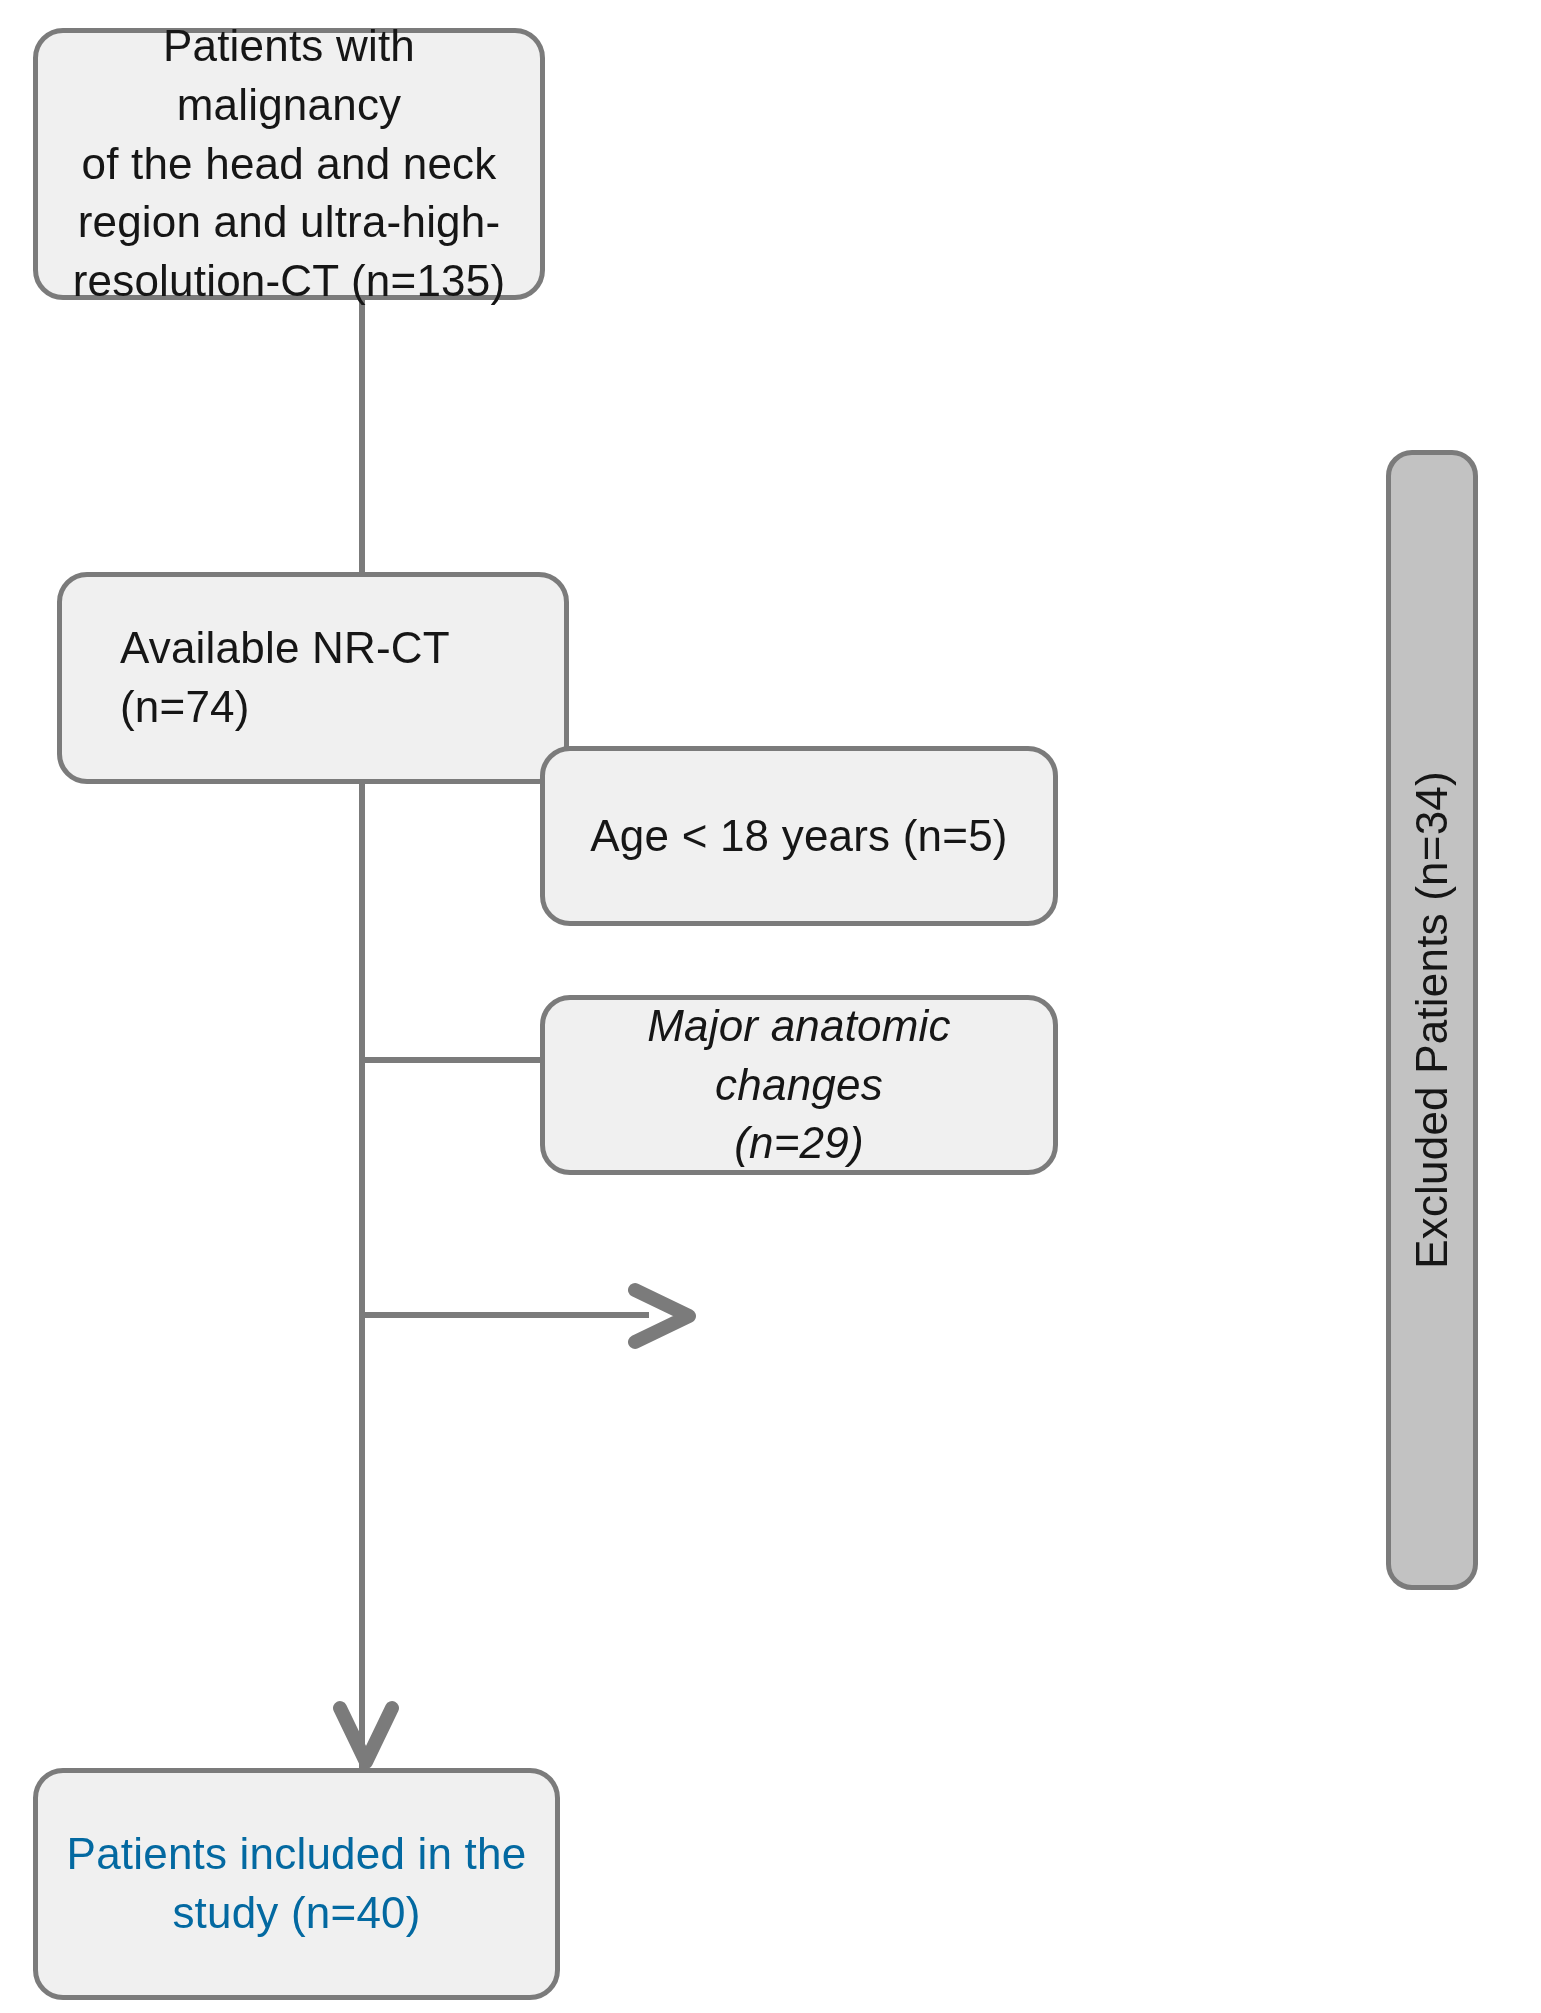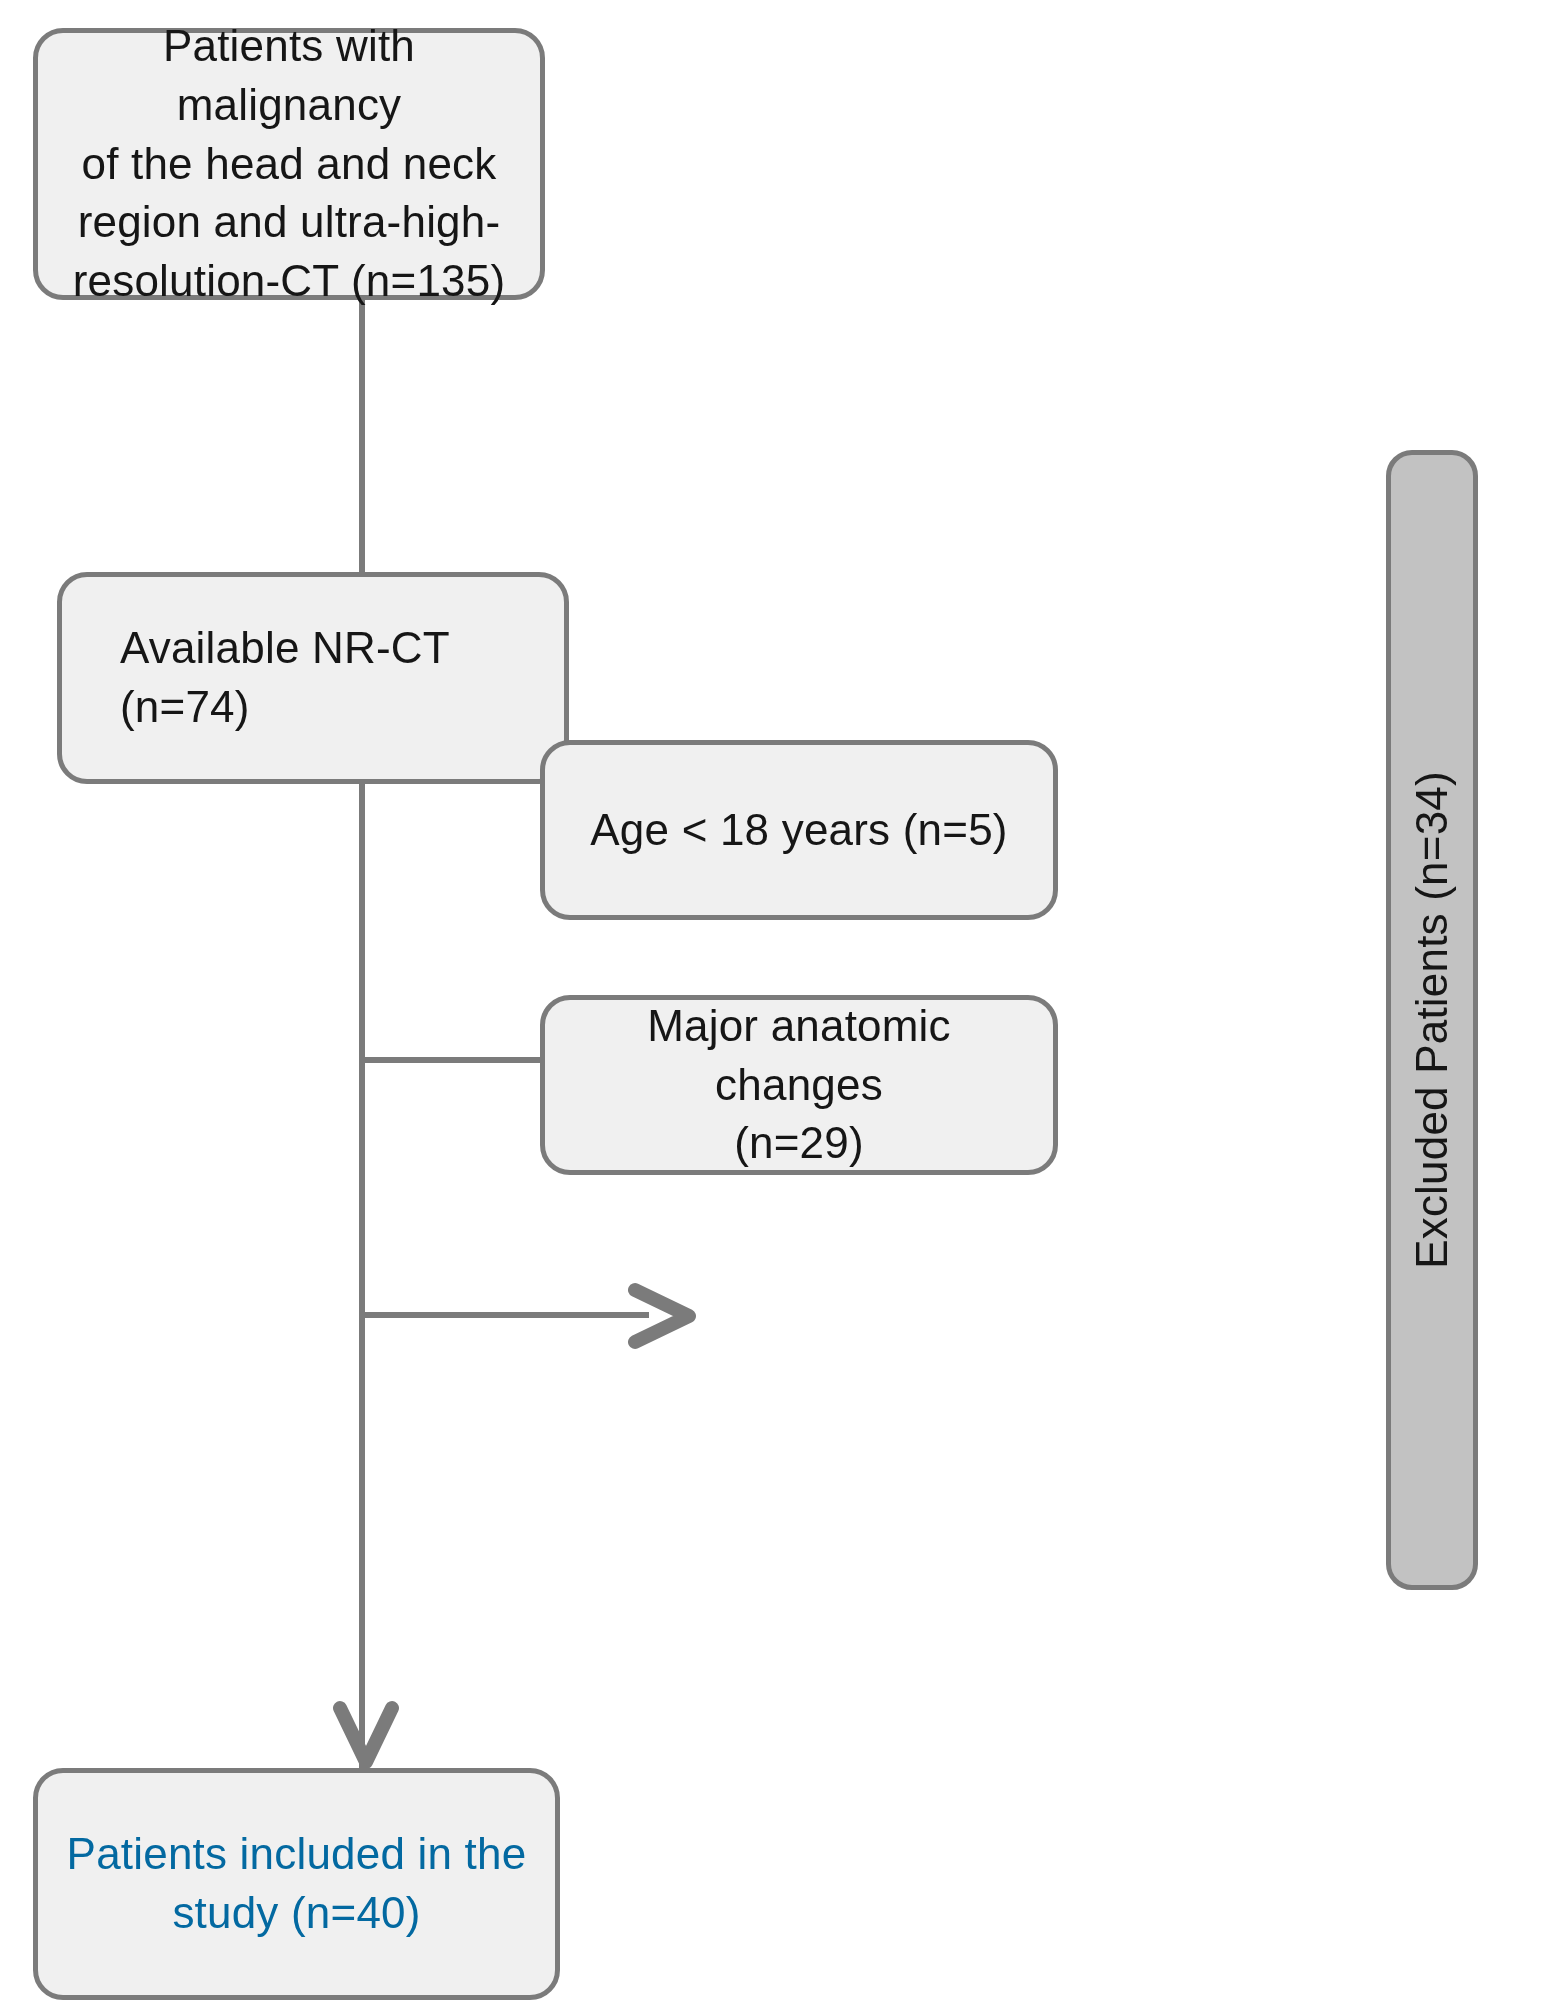--- a/index.html
+++ b/index.html
@@ -39,21 +39,21 @@
     display: block;
     width: 100%;
     white-space: pre-line;
   }
 
   
   #node-source   { left: 33px;  top: 28px;   width: 512px; height: 272px; }
   #node-available{ left: 33px;  top: 572px;  width: 512px; height: 212px;
                    justify-content: flex-start; text-align: left; padding-left: 58px; margin-left: 24px; }
   #node-age      { left: 540px; top: 740px;  width: 518px; height: 180px; }
-  #node-anatomic { left: 540px; top: 995px;  width: 518px; height: 180px; }
+  #node-anatomic { left: 540px; top: 995px;  width: 518px; height: 180px; font-style: italic; }
   #node-included { left: 33px;  top: 1768px; width: 527px; height: 232px; }
 
   
   #node-excluded {
     position: absolute;
     left: 1386px;
     top: 450px;
     width: 92px;
     height: 1140px;
     box-sizing: border-box;
@@ -132,21 +132,21 @@
     <span class="node-text">Patients with malignancy
 of the head and neck
 region and ultra-high-
 resolution-CT  (n=135)</span>
   </div>
 
   <div class="node" id="node-available" style="background: rgb(240, 240, 240); border-color: rgb(123, 123, 123); color: rgb(22, 22, 22);">
     <span class="node-text">Available NR-CT (n=74)</span>
   </div>
 
-  <div class="node" id="node-age" style="background: rgb(240, 240, 240); border-color: rgb(123, 123, 123); color: rgb(22, 22, 22);">
+  <div class="node" id="node-age" style="background: rgb(240, 240, 240); border-color: rgb(123, 123, 123); color: rgb(22, 22, 22); margin-top: 6px;">
     <span class="node-text">Age &lt; 18 years (n=5)</span>
   </div>
 
   <div class="node" id="node-anatomic" style="background: rgb(240, 240, 240); border-color: rgb(123, 123, 123); color: rgb(22, 22, 22);">
     <span class="node-text">Major anatomic changes
 (n=29)</span>
   </div>
 
   <div class="node" id="node-included" style="background: rgb(240, 240, 240); border-color: rgb(123, 123, 123); color: #0369a1;">
     <span class="node-text">Patients included in the

